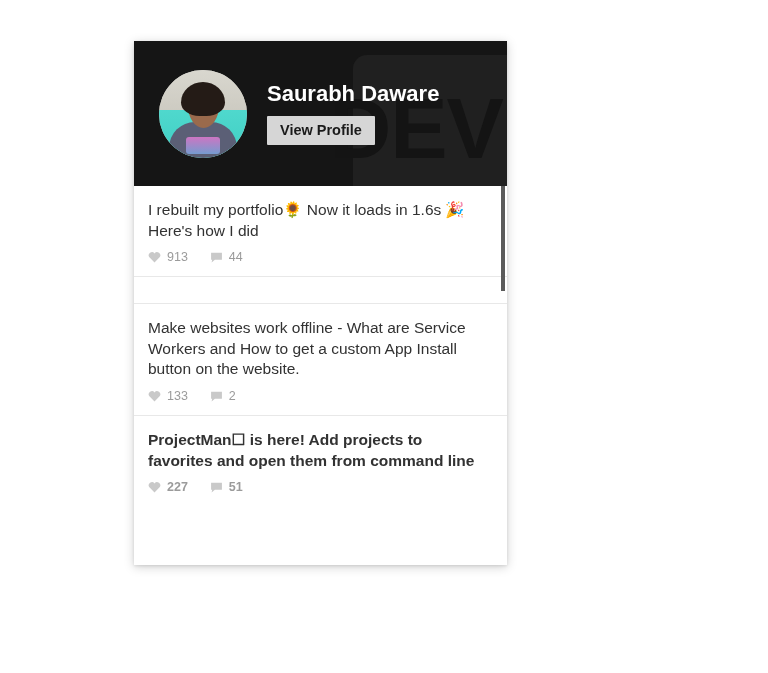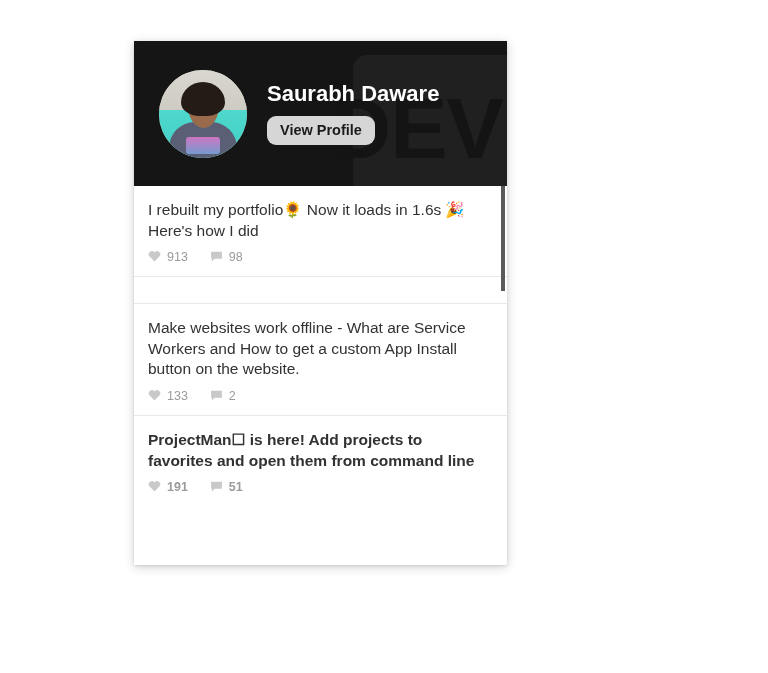--- a/index.html
+++ b/index.html
@@ -144,21 +144,21 @@
   }
   #view-profile-button {
     display: inline-block;
     margin-top: 10px;
     padding: 6px 13px 7px 13px;
     background: #d6d6d6;
     color: #1a1a1a;
     font-size: 14.5px;
     font-weight: bold;
     border: none;
-    border-radius: 9px;
+    border-radius: 1px;
     cursor: pointer;
     font-family: "Liberation Sans", sans-serif;
   }
 
   
   #post-list {
     position: relative;
     height: 317px;
     overflow: hidden;
     background: #ffffff;
@@ -179,20 +179,21 @@
     line-height: 1.33;
     margin: 0 0 9px 0;
   }
   .post-stats {
     display: flex;
     align-items: center;
     gap: 22px;
   }
   .stat {
     display: flex;
+    align-items: center;
     gap: 6px;
   }
   .stat-value {
     font-size: 12.5px;
     color: #9b9b9b;
   }
   .icon-heart {
     width: 13px;
     height: 12px;
     display: block;
@@ -258,21 +259,21 @@
         <div class="stat">
           <svg class="icon-heart" viewBox="0 0 24 22">
               <path d="M12 21 2.6 11.6A5.9 5.9 0 0 1 12 4.4a5.9 5.9 0 0 1 9.4 7.2L12 21z"></path>
             </svg>
           <span class="stat-value">913</span>
         </div>
         <div class="stat">
           <svg class="icon-comment" viewBox="0 0 24 22">
               <path d="M2 3h20v13H9l-6 5 1-5H2z"></path>
             </svg>
-          <span class="stat-value">98</span>
+          <span class="stat-value">44</span>
         </div>
       </div>
     </div>
 
     <div class="post-item">
     </div>
 
     <div class="post-item">
       <div class="post-title">Make websites work offline - What are Service Workers and How to get a custom App Install button on the website.</div>
       <div class="post-stats">
@@ -291,21 +292,21 @@
       </div>
     </div>
 
     <div class="post-item">
       <div class="post-title">ProjectMan☐ is here! Add projects to favorites and open them from command line</div>
       <div class="post-stats">
         <div class="stat">
           <svg class="icon-heart" viewBox="0 0 24 22">
               <path d="M12 21 2.6 11.6A5.9 5.9 0 0 1 12 4.4a5.9 5.9 0 0 1 9.4 7.2L12 21z"></path>
             </svg>
-          <span class="stat-value">191</span>
+          <span class="stat-value">227</span>
         </div>
         <div class="stat">
           <svg class="icon-comment" viewBox="0 0 24 22">
               <path d="M2 3h20v13H9l-6 5 1-5H2z"></path>
             </svg>
           <span class="stat-value">51</span>
         </div>
       </div>
     </div>
 

